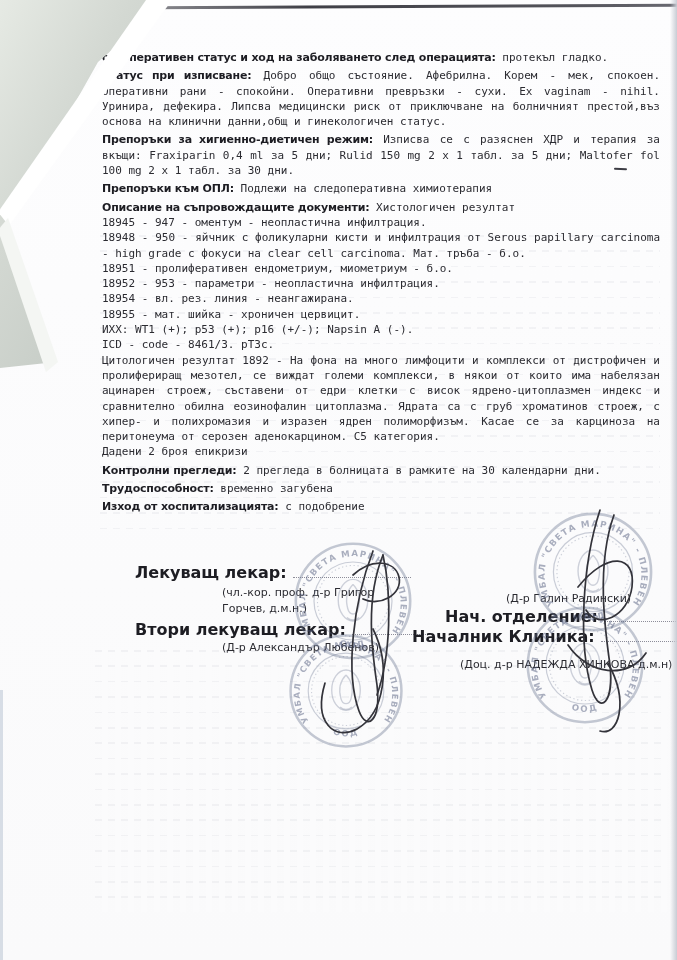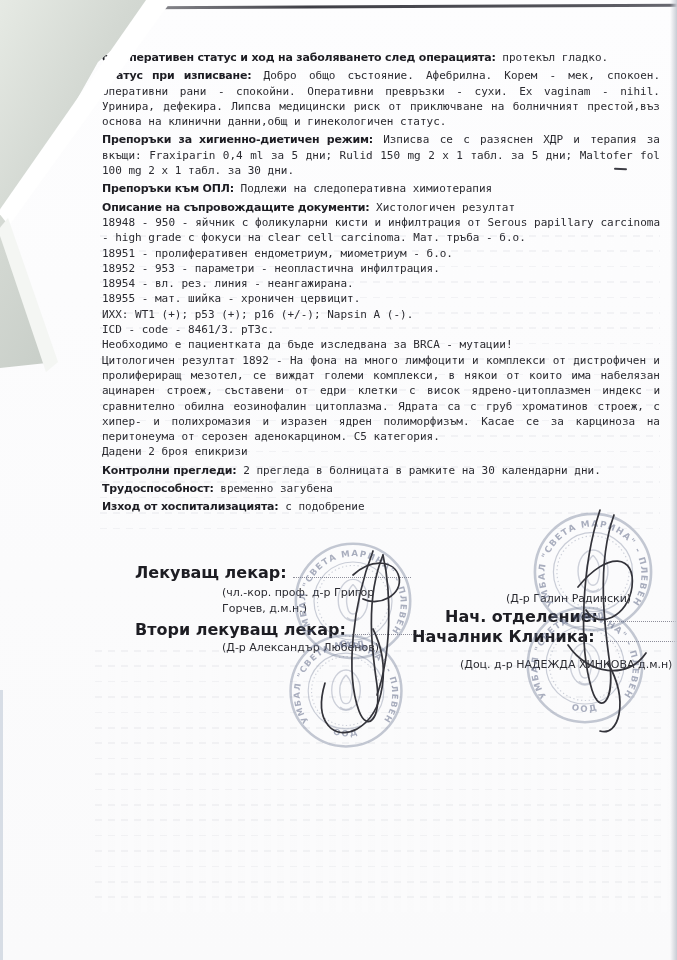--- a/index.html
+++ b/index.html
@@ -66,28 +66,28 @@
 
   <div class="bleed bleed-a"></div>
   <div class="bleed bleed-b"></div>
 
   <div class="content">
     <p class="h0"><b>остоперативен статус и ход на заболяването след операцията:</b> <span>протекъл гладко.</span></p>
     <p class="mt6"><b>Статус при изписване:</b> <span>Добро общо състояние. Афебрилна. Корем - мек, спокоен. Оперативни рани - спокойни. Оперативни превръзки - сухи. Ex vaginam - nihil. Уринира, дефекира. Липсва медицински риск от приключване на болничният престой,въз основа на клинични данни,общ и гинекологичен статус.</span></p>
     <p><b>Препоръки за хигиенно-диетичен режим:</b> <span>Изписва се с разяснен ХДР и терапия за вкъщи: Fraxiparin 0,4 ml за 5 дни; Rulid 150 mg 2 x 1 табл. за 5 дни; Maltofer fol 100 mg 2 x 1 табл. за 30 дни.</span></p>
     <p><b>Препоръки към ОПЛ:</b> <span>Подлежи на следоперативна химиотерапия</span></p>
     <p class="h0"><b>Описание на съпровождащите документи:</b> <span>Хистологичен резултат</span></p>
+    <p class="h0">18945 - 947 - оментум - неопластична инфилтрация.</p>
     <p class="h0">18948 - 950 - яйчник с фоликуларни кисти и инфилтрация от Serous papillary carcinoma - high grade с фокуси на clear cell carcinoma. Мат. тръба - б.о.</p>
     <p class="h0">18951 - пролиферативен ендометриум, миометриум - б.о.</p>
     <p class="h0">18952 - 953 - параметри - неопластична инфилтрация.</p>
     <p class="h0">18954 - вл. рез. линия - неангажирана.</p>
     <p class="h0">18955 - мат. шийка - хроничен цервицит.</p>
     <p class="h0">ИХХ: WT1 (+); p53 (+); p16 (+/-); Napsin A (-).</p>
     <p class="h0">ICD - code - 8461/3. pT3c.</p>
-    <p class="h0">Необходимо е пациентката да бъде изследвана за BRCA - мутации!</p>
     <p class="h0">Цитологичен резултат 1892 - На фона на много лимфоцити и комплекси от дистрофичен и пролифериращ мезотел, се виждат големи комплекси, в някои от които има набелязан ацинарен строеж, съставени от едри клетки с висок ядрено-цитоплазмен индекс и сравнително обилна еозинофалин цитоплазма. Ядрата са с груб хроматинов строеж, с хипер- и полихромазия и изразен ядрен полиморфизъм. Касае се за карциноза на перитонеума от серозен аденокарцином. С5 категория.</p>
     <p class="h0">Дадени 2 броя епикризи</p>
     <p class="mt6"><b>Контролни прегледи:</b> <span>2 прегледа в болницата в рамките на 30 календарни дни.</span></p>
     <p class="mt6"><b>Трудоспособност:</b> <span>временно загубена</span></p>
     <p class="mt6"><b>Изход от хоспитализацията:</b> <span>с подобрение</span></p>
   </div>
 
   <div class="hand-dash"></div>
 
   <div class="sig" style="left:135px;top:563px;"><b>Лекуващ лекар:</b><span class="dotline" style="width:118px;"></span></div>

